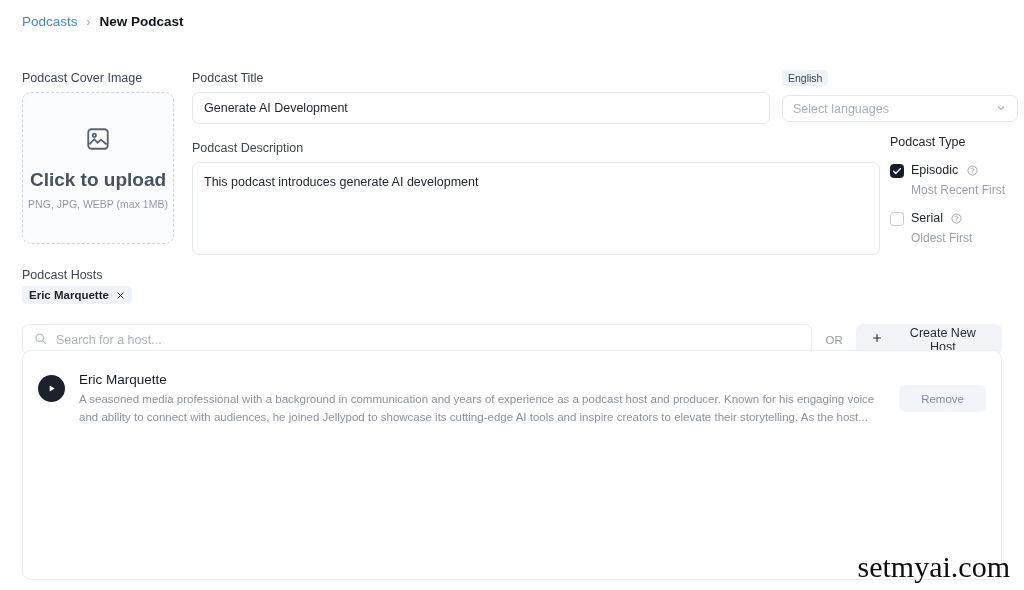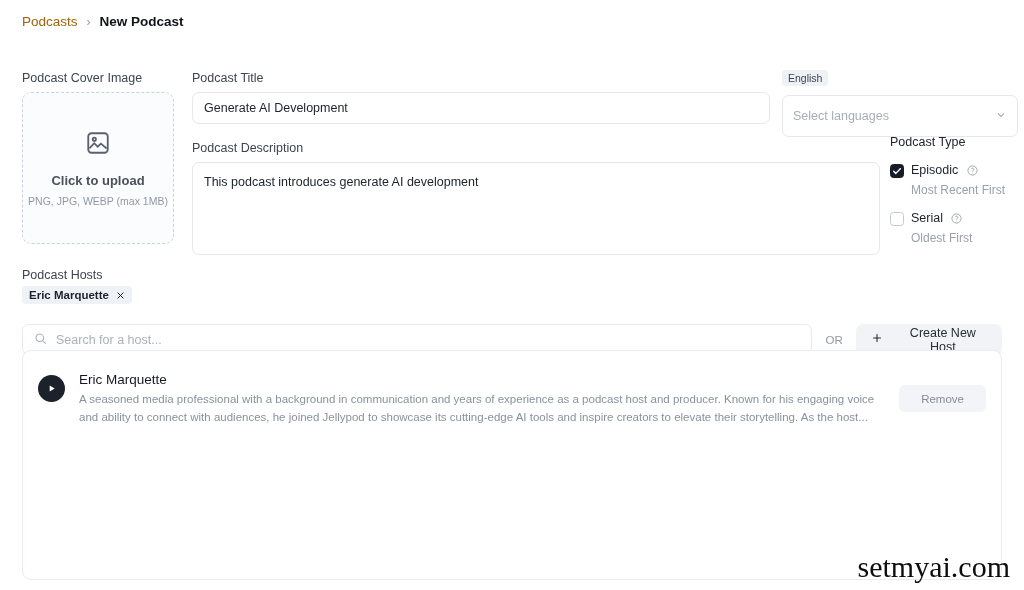--- a/index.html
+++ b/index.html
@@ -11,21 +11,21 @@
     overflow: hidden;
   }
   .page { position: relative; width: 1024px; height: 590px; }
 
   
   .breadcrumb {
     position: absolute; left: 22px; top: 14px;
     display: flex; align-items: center; gap: 9px;
     font-size: 13.5px;
   }
-  .crumb-link { color: #a16207; }
+  .crumb-link { color: #3b82f6; }
   .crumb-sep { color: #9aa0ab; font-size: 12px; }
   .crumb-current { color: #101419; font-weight: bold; }
 
   
   .field-label {
     font-size: 12.5px; color: #3d4450;
     display: block; margin-bottom: 7px;
   }
 
   
@@ -33,21 +33,21 @@
   .upload-box {
     width: 152px; height: 152px;
     border: 1.4px dashed #cdd2da;
     border-radius: 9px;
     background: #fbfcfd;
     display: flex; flex-direction: column;
     align-items: center; justify-content: center;
     gap: 3px;
   }
   .upload-icon { margin-bottom: 10px; }
-  .upload-main { font-size: 13px; font-weight: bold; color: #4a515d; }
+  .upload-main { font-size: 19px; font-weight: bold; color: #4a515d; }
   .upload-sub { font-size: 10.5px; color: #9298a3; margin-top: 4px; }
 
   
   .mid-col { position: absolute; left: 192px; top: 71px; width: 688px; }
   .text-input {
     width: 578px; height: 32px;
     border: 1px solid #e4e7ec; border-radius: 7px;
     background: #fff;
     font-family: "Liberation Sans", sans-serif;
     font-size: 12.5px; color: #22272f;
@@ -70,21 +70,21 @@
   
   .lang-col { position: absolute; left: 782px; top: 68px; width: 236px; }
   .lang-chip {
     display: inline-block;
     background: #eef1f6; color: #3e4551;
     font-size: 10.5px; border-radius: 4px;
     padding: 2px 6px;
   }
   .select-box {
     margin-top: 9px;
-    width: 236px; height: 42px;
+    width: 236px; height: 27px;
     border: 1px solid #e4e7ec; border-radius: 7px;
     background: #fff;
     display: flex; align-items: center;
     padding: 0 10px;
   }
   .select-placeholder { font-size: 12.5px; color: #a7adb7; flex: 1; }
 
   
   .type-col { position: absolute; left: 890px; top: 135px; width: 130px; }
   .type-title { font-size: 12.5px; color: #20262f; margin-bottom: 11px; }

